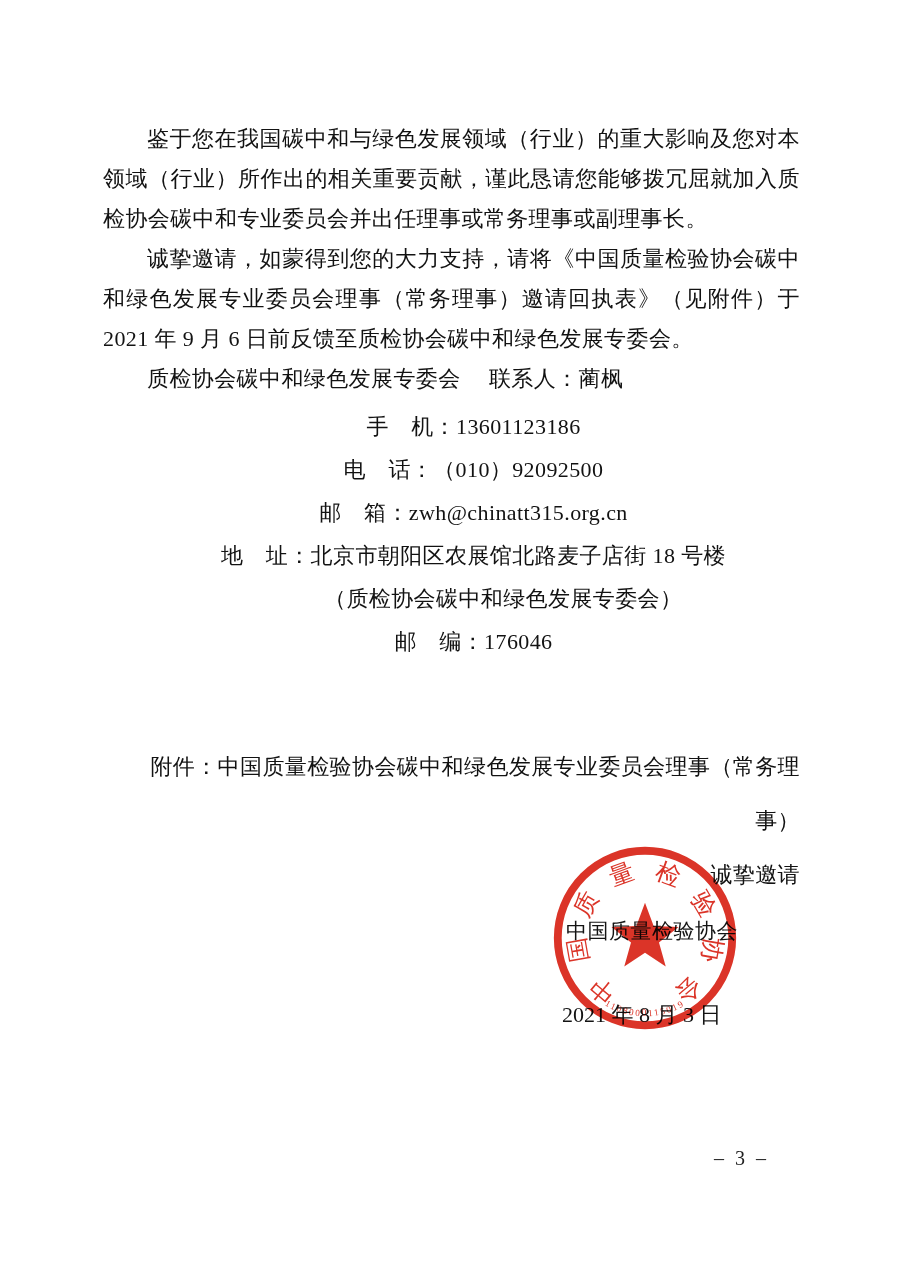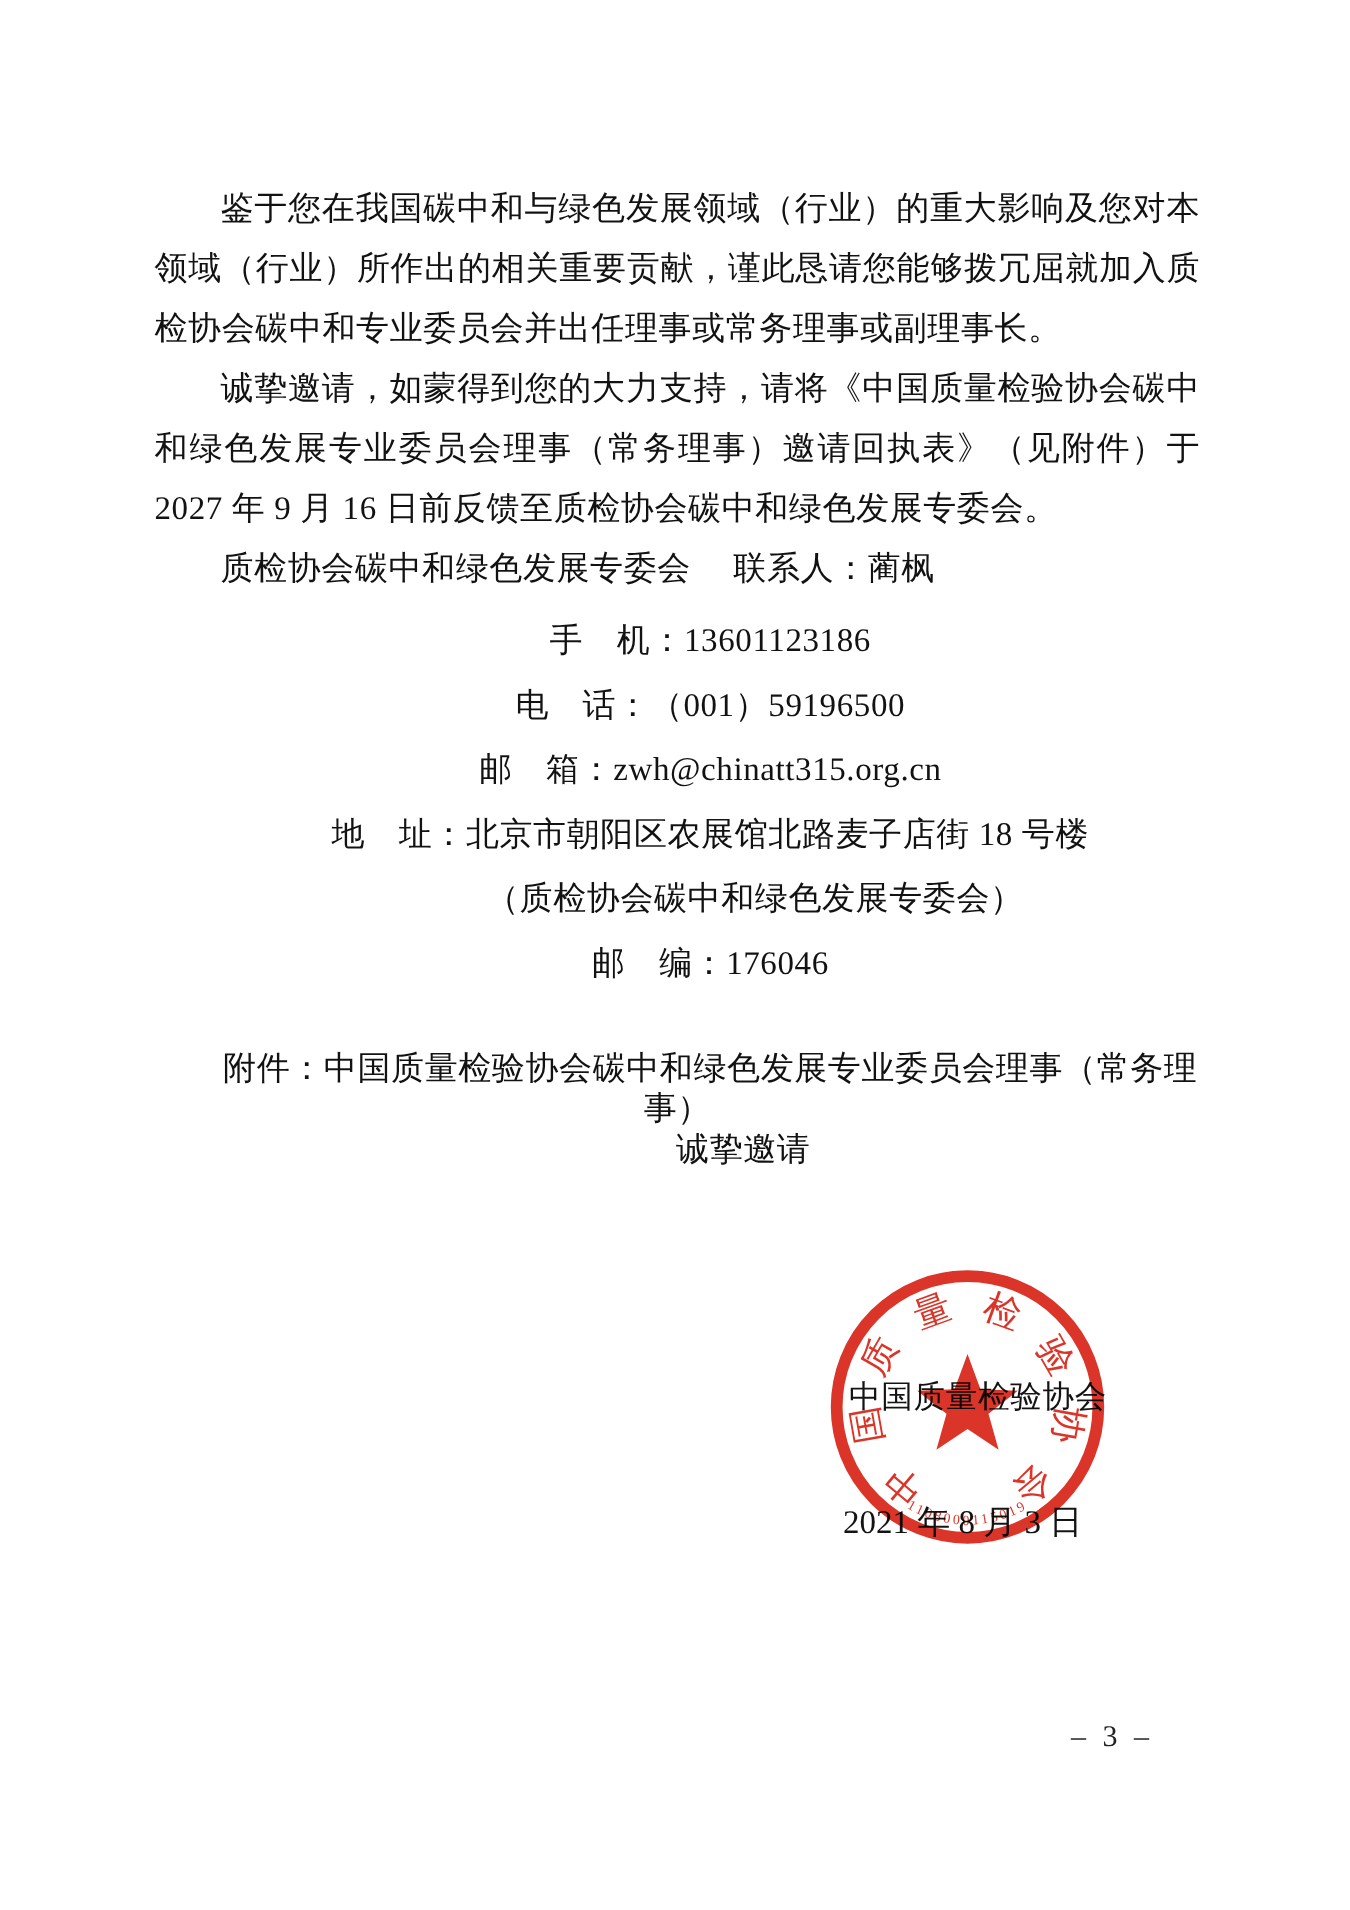--- a/index.html
+++ b/index.html
@@ -13,21 +13,21 @@
   }
   .textblock{
     position:absolute;left:103px;width:697px;
     font-size:22px;line-height:40px;
     text-align:justify;letter-spacing:0.4px;
   }
   .textblock p{margin:0;text-indent:2em;}
   #block-contact{top:405px;line-height:43px;text-align:center;}
   .c-row{padding-left:2em;}
   .c-row.paren{padding-left:4.7em;}
-  #block-attachment{top:698px;line-height:27px;text-align:center;}
+  #block-attachment{top:740px;line-height:54px;text-align:right;}
   .att-line1{text-indent:2em;}
   .att-line2{padding-left:4em;}
   .signature{
     position:absolute;left:566px;top:917px;
     font-size:21px;letter-spacing:0.5px;color:#131313;
     z-index:1;white-space:nowrap;
   }
   .date-line{
     position:absolute;left:562px;top:1000px;
     font-size:22px;color:#131313;z-index:1;white-space:nowrap;
@@ -43,27 +43,27 @@
   .seal svg{width:100%;height:100%;display:block;}
   .seal text{font-family:"Liberation Serif","DejaVu Serif",serif;}
 </style>
 </head>
 <body>
 
 <div class="page">
 
   <div class="textblock" id="block-body" style="top:119px;">
     <p>鉴于您在我国碳中和与绿色发展领域（行业）的重大影响及您对本领域（行业）所作出的相关重要贡献，谨此恳请您能够拨冗屈就加入质检协会碳中和专业委员会并出任理事或常务理事或副理事长。</p>
-    <p>诚挚邀请，如蒙得到您的大力支持，请将《中国质量检验协会碳中和绿色发展专业委员会理事（常务理事）邀请回执表》（见附件）于 2027 年 9 月 16 日前反馈至质检协会碳中和绿色发展专委会。</p>
+    <p>诚挚邀请，如蒙得到您的大力支持，请将《中国质量检验协会碳中和绿色发展专业委员会理事（常务理事）邀请回执表》（见附件）于 2021 年 9 月 6 日前反馈至质检协会碳中和绿色发展专委会。</p>
     <p>质检协会碳中和绿色发展专委会　 联系人：蔺枫</p>
   </div>
 
   <div class="textblock" id="block-contact">
     <div class="c-row"><span>手　机：</span><span>13601123186</span></div>
-    <div class="c-row"><span>电　话：</span><span>（001）59196500</span></div>
+    <div class="c-row"><span>电　话：</span><span>（010）92092500</span></div>
     <div class="c-row"><span>邮　箱：</span><span>zwh@chinatt315.org.cn</span></div>
     <div class="c-row"><span>地　址：</span><span>北京市朝阳区农展馆北路麦子店街 18 号楼</span></div>
     <div class="c-row paren"><span>（质检协会碳中和绿色发展专委会）</span></div>
     <div class="c-row"><span>邮　编：</span><span>176046</span></div>
   </div>
 
   <div class="textblock" id="block-attachment">
     <div class="att-line1"><span>附件：</span><span>中国质量检验协会碳中和绿色发展专业委员会理事（常务理事）</span></div>
     <div class="att-line2">诚挚邀请</div>
   </div>

